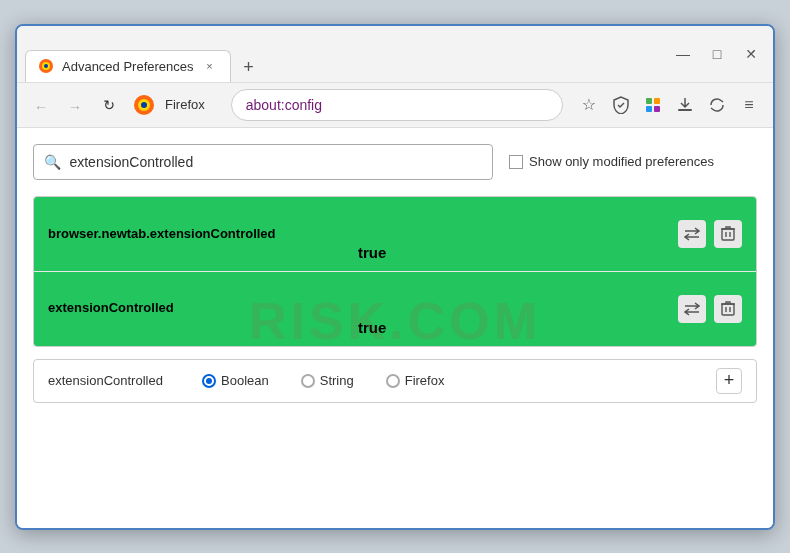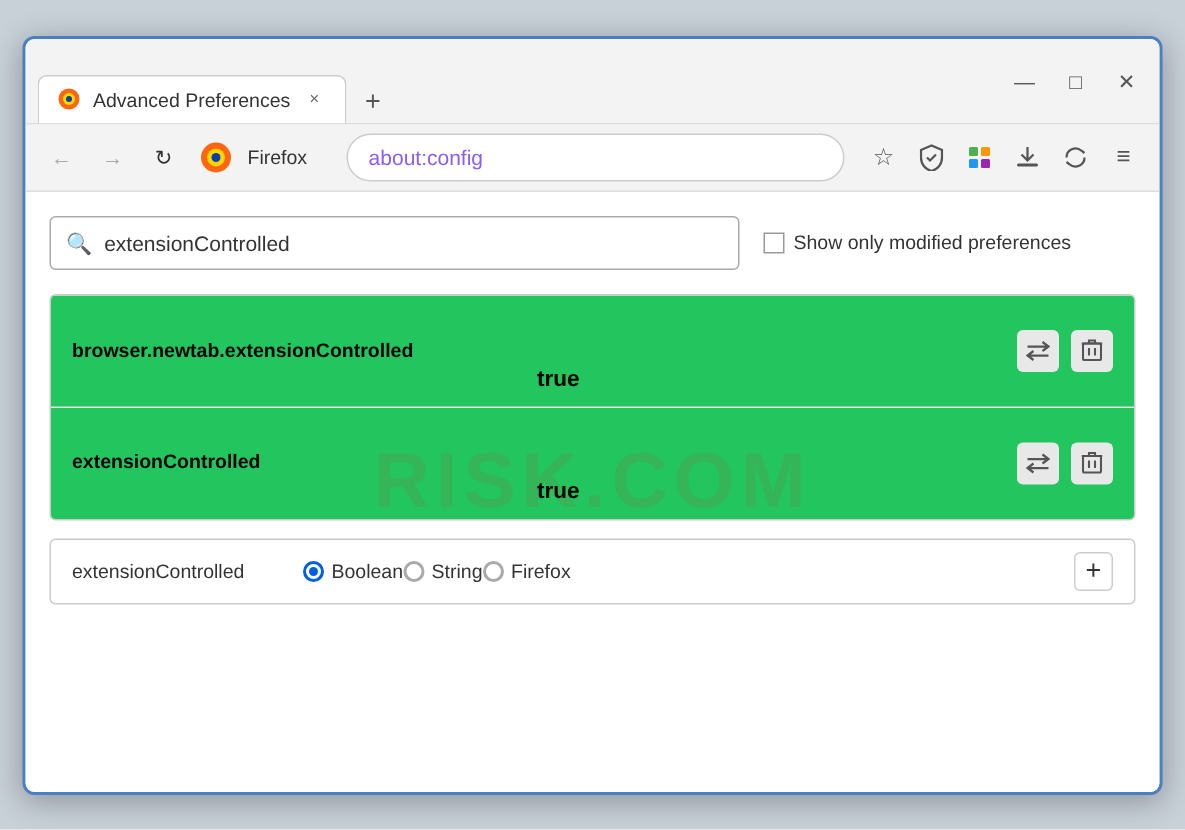--- a/index.html
+++ b/index.html
@@ -124,21 +124,21 @@
     .address-bar {
       flex: 1;
       background: #fff;
       border: 1px solid #ccc;
       border-radius: 20px;
       height: 32px;
       display: flex;
       align-items: center;
       padding: 0 14px;
       font-size: 14px;
-      color: #8b5cf6;
+      color: #701a75;
     }
     .toolbar-icons {
       display: flex;
       align-items: center;
       gap: 4px;
       margin-left: 6px;
     }
     .toolbar-icon {
       width: 28px;
       height: 28px;
@@ -266,21 +266,21 @@
       background: #fff;
     }
     .add-pref-name {
       font-size: 13px;
       color: #333;
       min-width: 140px;
     }
     .radio-group {
       display: flex;
       align-items: flex-end;
-      gap: 0;
+      gap: 32px;
     }
     .radio-option {
       display: flex;
       align-items: center;
       gap: 5px;
       font-size: 13px;
       color: #333;
       cursor: pointer;
     }
     .radio-circle {

